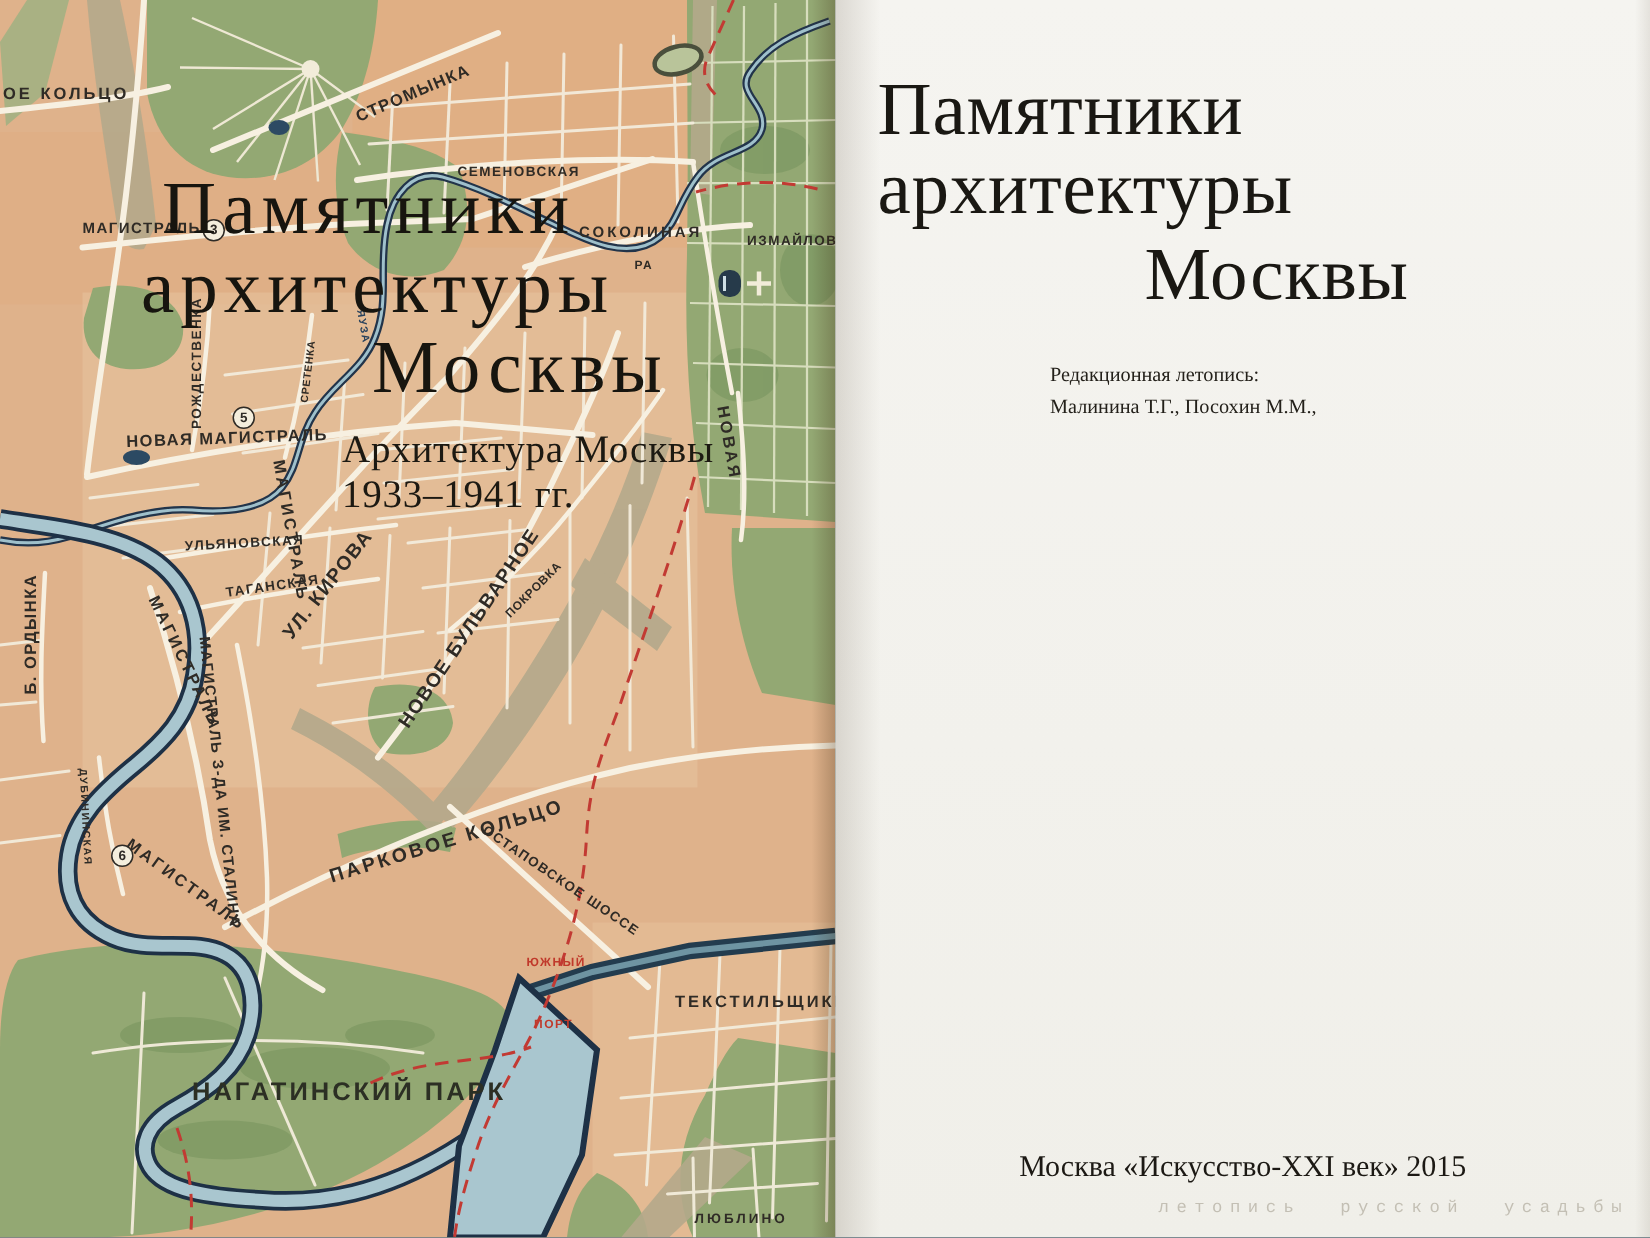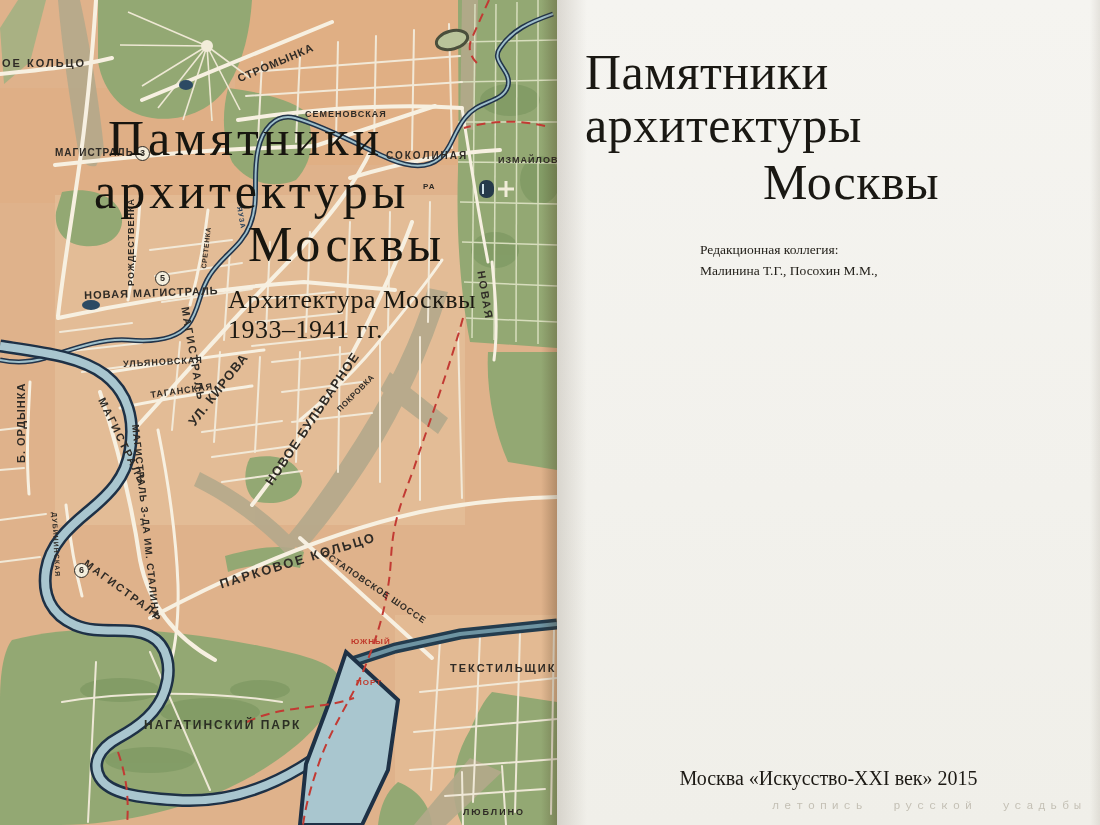--- a/index.html
+++ b/index.html
@@ -223,21 +223,21 @@
         <path d="M118 752 C127 778 129 800 127 825"></path>
       </g>
     </svg>
 
     <div class="map-labels">
         <div class="map-label" style="left: 2px; top: 58px; font-size: 11px; letter-spacing: 2px; transform: rotate(0deg);">ОЕ КОЛЬЦО</div>
         <div class="map-label" style="left: 236px; top: 74px; font-size: 11px; letter-spacing: 1px; transform: rotate(-23deg);">СТРОМЫНКА</div>
         <div class="map-label" style="left: 305px; top: 110px; font-size: 9px; letter-spacing: 1px; transform: rotate(0deg);">СЕМЕНОВСКАЯ</div>
         <div class="map-label" style="left: 386px; top: 151px; font-size: 10px; letter-spacing: 2px; transform: rotate(0deg);">СОКОЛИНАЯ</div>
         <div class="map-label" style="left: 498px; top: 156px; font-size: 9px; letter-spacing: 1px; transform: rotate(0deg);">ИЗМАЙЛОВО</div>
-        <div class="map-label" style="left: 423px; top: 183px; font-size: 8px; letter-spacing: 1px; transform: rotate(0deg);">РА</div>
+        <div class="map-label" style="left: 423px; top: 173px; font-size: 8px; letter-spacing: 1px; transform: rotate(0deg);">РА</div>
         <div class="map-label" style="left: 55px; top: 148px; font-size: 10px; letter-spacing: 1px; transform: rotate(0deg);">МАГИСТРАЛЬ</div>
         <div class="map-badge" style="left: 135px; top: 146px;">3</div>
         <div class="map-label" style="left: 127px; top: 286px; font-size: 9px; letter-spacing: 1px; transform: rotate(-90deg);">РОЖДЕСТВЕНКА</div>
         <div class="map-label" style="left: 200px; top: 268px; font-size: 7px; letter-spacing: 0.5px; transform: rotate(-83deg);">СРЕТЕНКА</div>
         <div class="map-label" style="left: 186px; top: 420px; font-size: 13px; letter-spacing: 1px; transform: rotate(-52deg);">УЛ. КИРОВА</div>
         <div class="map-label" style="left: 336px; top: 408px; font-size: 8px; letter-spacing: 0.5px; transform: rotate(-45deg);">ПОКРОВКА</div>
         <div class="map-label" style="left: 486px; top: 270px; font-size: 11px; letter-spacing: 2px; transform: rotate(80deg);">НОВАЯ</div>
         <div class="map-label" style="left: 84px; top: 290px; font-size: 11px; letter-spacing: 1px; transform: rotate(-2deg);">НОВАЯ МАГИСТРАЛЬ</div>
         <div class="map-badge" style="left: 155px; top: 271px;">5</div>
         <div class="map-label" style="left: 243px; top: 206px; font-size: 7px; letter-spacing: 1px; transform: rotate(80deg); color: rgb(39, 65, 92);">ЯУЗА</div>
@@ -249,21 +249,21 @@
         <div class="map-label" style="left: 140px; top: 424px; font-size: 10px; letter-spacing: 1px; transform: rotate(84deg);">МАГИСТРАЛЬ З-ДА ИМ. СТАЛИНА</div>
         <div class="map-label" style="left: 16px; top: 463px; font-size: 11px; letter-spacing: 1px; transform: rotate(-90deg);">Б. ОРДЫНКА</div>
         <div class="map-label" style="left: 58px; top: 512px; font-size: 7px; letter-spacing: 1px; transform: rotate(87deg);">ДУБИНИНСКАЯ</div>
         <div class="map-label" style="left: 88px; top: 558px; font-size: 11px; letter-spacing: 2px; transform: rotate(36deg);">МАГИСТРАЛЬ</div>
         <div class="map-badge" style="left: 74px; top: 563px;">6</div>
         <div class="map-label" style="left: 218px; top: 578px; font-size: 13px; letter-spacing: 2px; transform: rotate(-17deg);">ПАРКОВОЕ КОЛЬЦО</div>
         <div class="map-label" style="left: 325px; top: 549px; font-size: 9px; letter-spacing: 1px; transform: rotate(34deg);">ОСТАПОВСКОЕ ШОССЕ</div>
         <div class="map-label" style="left: 351px; top: 638px; font-size: 8px; letter-spacing: 1px; transform: rotate(0deg); color: rgb(192, 57, 43);">ЮЖНЫЙ</div>
         <div class="map-label" style="left: 356px; top: 679px; font-size: 8px; letter-spacing: 1px; transform: rotate(0deg); color: rgb(192, 57, 43);">ПОРТ</div>
         <div class="map-label" style="left: 450px; top: 663px; font-size: 11px; letter-spacing: 2px; transform: rotate(0deg);">ТЕКСТИЛЬЩИКИ</div>
-        <div class="map-label" style="left: 128px; top: 719px; font-size: 12px; letter-spacing: 2px; transform: rotate(0deg); color: rgb(44, 47, 36); margin-left: 16px;">НАГАТИНСКИЙ ПАРК</div>
+        <div class="map-label" style="left: 128px; top: 719px; font-size: 17px; letter-spacing: 2px; transform: rotate(0deg); color: rgb(44, 47, 36);">НАГАТИНСКИЙ ПАРК</div>
         <div class="map-label" style="left: 463px; top: 808px; font-size: 9px; letter-spacing: 2px; transform: rotate(0deg);">ЛЮБЛИНО</div>
       </div>
 
     <div class="cover-title">
       <div class="t t1">Памятники</div>
       <div class="t t2">архитектуры</div>
       <div class="t t3">Москвы</div>
       <div class="cover-sub">
         <div>Архитектура Москвы</div>
         <div>1933–1941 гг.</div>
@@ -273,20 +273,20 @@
     <div class="edge-shadow"></div>
   </div>
 
   <div class="page">
     <div class="page-title">
       <div>Памятники</div>
       <div>архитектуры</div>
       <div class="m">Москвы</div>
     </div>
     <div class="editors">
-      <div>Редакционная коллегия:</div>
+      <div>Редакционная летопись:</div>
       <div>Малинина Т.Г., Посохин М.М.,</div>
     </div>
     <div class="imprint">Москва «Искусство-XXI век» 2015</div>
     <div class="watermark">летопись русской усадьбы</div>
   </div>
 
 </div>
 
 </body></html>

